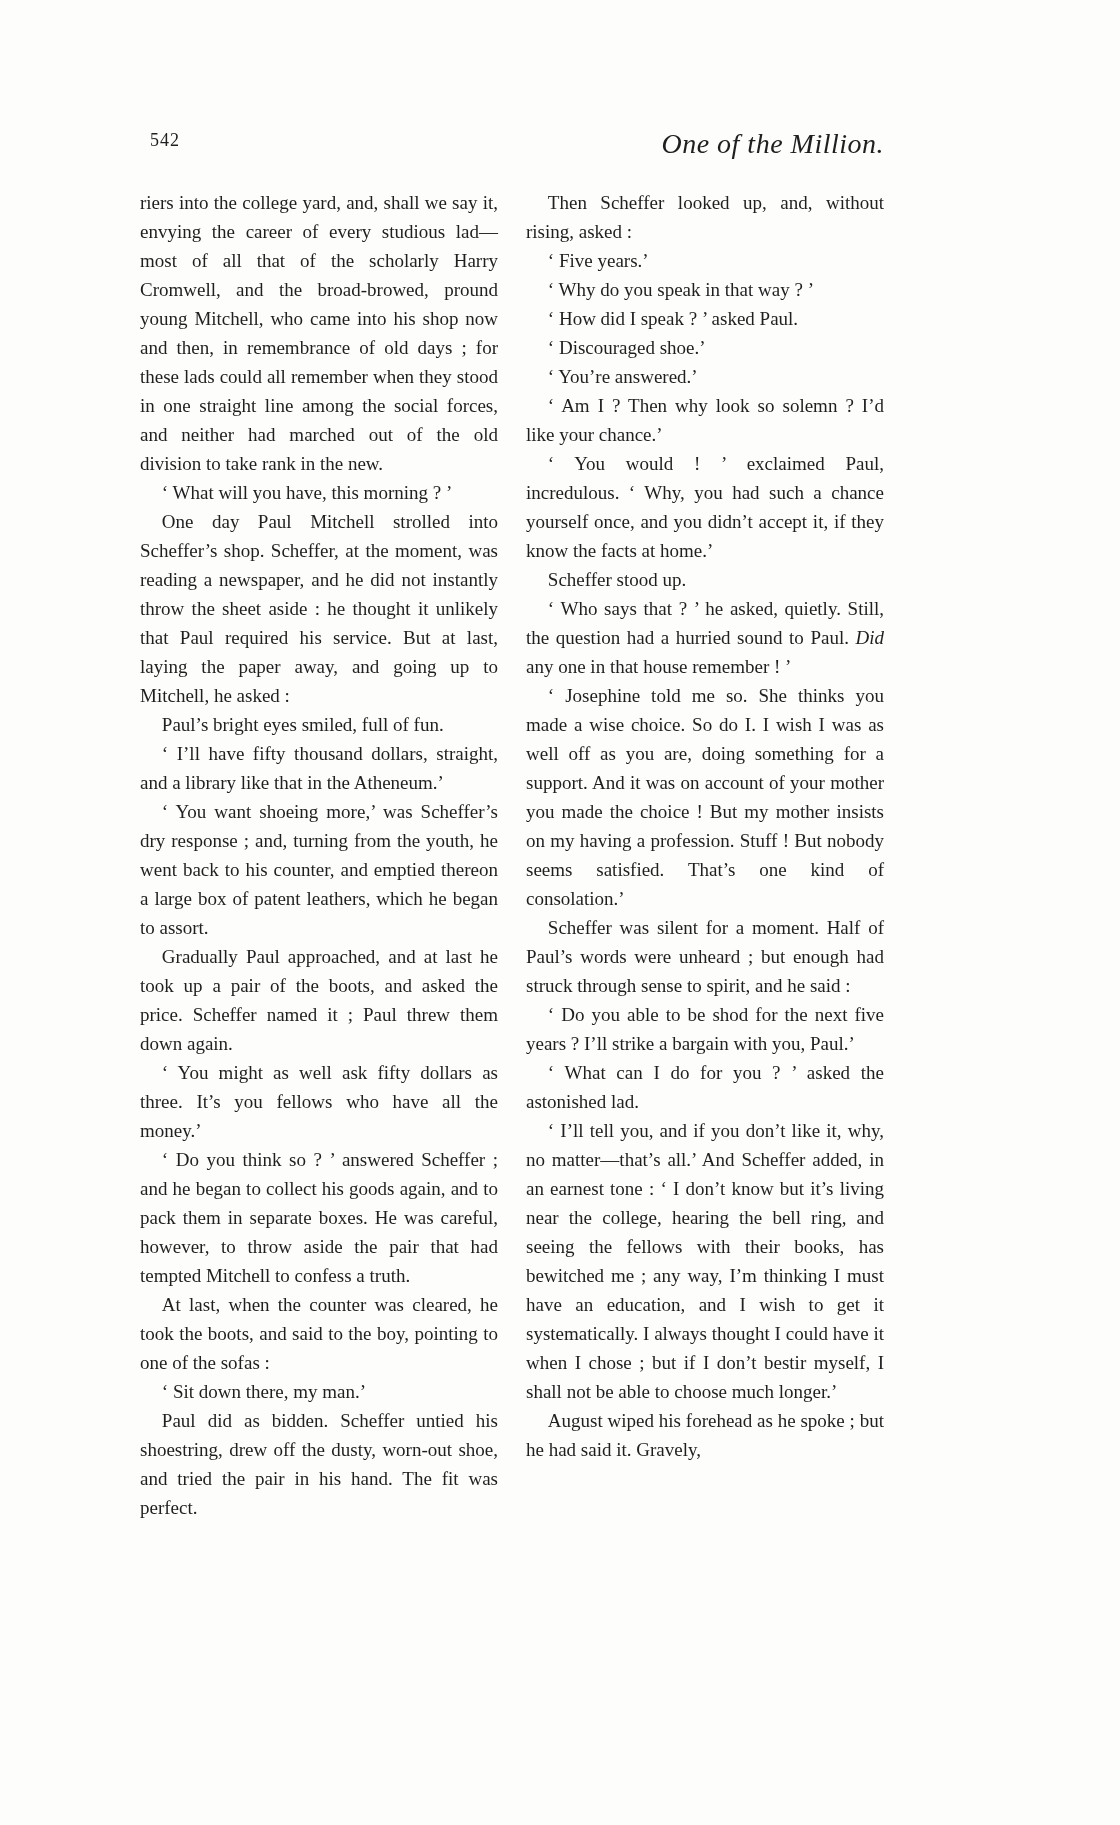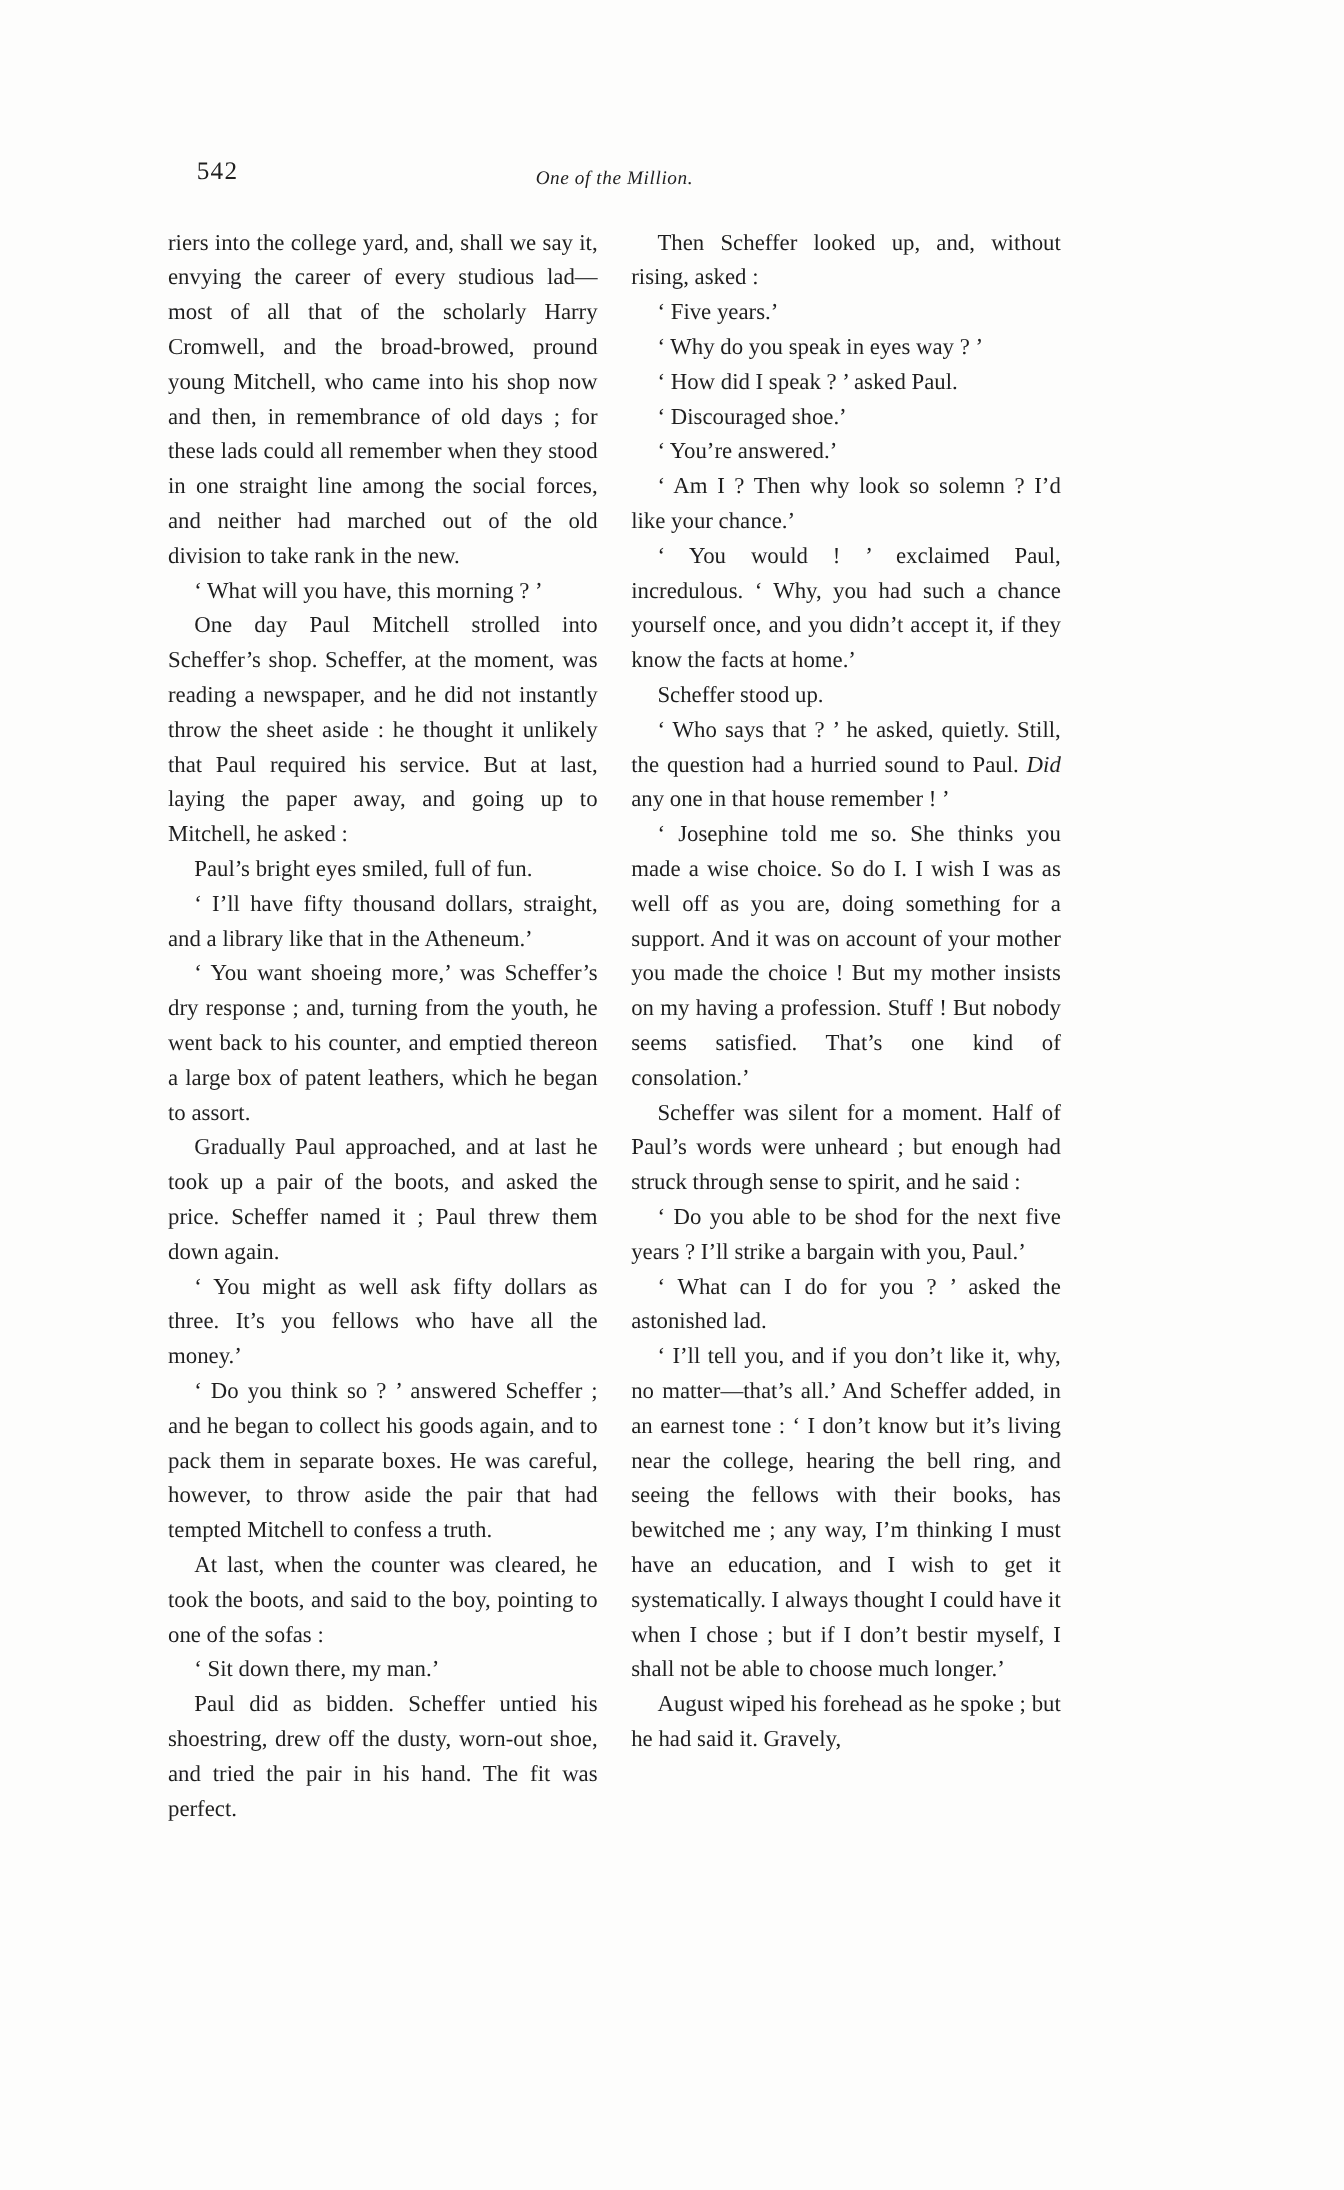--- a/index.html
+++ b/index.html
@@ -22,32 +22,31 @@
     width: 744px;
   }
   .header {
     position: relative;
     height: 34px;
   }
   .page-number {
     position: absolute;
     left: 10px;
     top: 2px;
-    font-size: 21px;
+    font-size: 18px;
     letter-spacing: 1px;
-    margin-left: 14px;
   }
   .running-title {
     position: absolute;
     left: 0;
     right: 0;
-    top: 12px;
-    text-align: center;
+    top: 0;
+    text-align: right;
     font-style: italic;
-    font-size: 16px;
+    font-size: 28px;
     letter-spacing: 0.5px;
   }
   .columns {
     margin-top: 26px;
     display: flex;
     flex-direction: row;
     gap: 28px;
   }
   .column {
     width: 366px;
@@ -86,21 +85,21 @@
         <p class="para indent"><span>Gradually Paul approached, and at last he took up a pair of the boots, and asked the price. Scheffer named it ; Paul threw them down again.</span></p>
         <p class="para indent"><span>‘ You might as well ask fifty dollars as three. It’s you fellows who have all the money.’</span></p>
         <p class="para indent"><span>‘ Do you think so ? ’ answered Scheffer ; and he began to collect his goods again, and to pack them in separate boxes. He was careful, however, to throw aside the pair that had tempted Mitchell to confess a truth.</span></p>
         <p class="para indent"><span>At last, when the counter was cleared, he took the boots, and said to the boy, pointing to one of the sofas :</span></p>
         <p class="para indent"><span>‘ Sit down there, my man.’</span></p>
         <p class="para indent"><span>Paul did as bidden. Scheffer untied his shoestring, drew off the dusty, worn-out shoe, and tried the pair in his hand. The fit was perfect.</span></p>
       </div>
     <div class="column">
         <p class="para indent"><span>Then Scheffer looked up, and, without rising, asked :</span></p>
         <p class="para indent"><span>‘ Five years.’</span></p>
-        <p class="para indent"><span>‘ Why do you speak in eyes way ? ’</span></p>
+        <p class="para indent"><span>‘ Why do you speak in that way ? ’</span></p>
         <p class="para indent"><span>‘ How did I speak ? ’ asked Paul.</span></p>
         <p class="para indent"><span>‘ Discouraged shoe.’</span></p>
         <p class="para indent"><span>‘ You’re answered.’</span></p>
         <p class="para indent"><span>‘ Am I ? Then why look so solemn ? I’d like your chance.’</span></p>
         <p class="para indent"><span>‘ You would ! ’ exclaimed Paul, incredulous. ‘ Why, you had such a chance yourself once, and you didn’t accept it, if they know the facts at home.’</span></p>
         <p class="para indent"><span>Scheffer stood up.</span></p>
         <p class="para indent"><span>‘ Who says that ? ’ he asked, quietly. Still, the question had a hurried sound to Paul. </span><em>Did</em><span> any one in that house remember ! ’</span></p>
         <p class="para indent"><span>‘ Josephine told me so. She thinks you made a wise choice. So do I. I wish I was as well off as you are, doing something for a support. And it was on account of your mother you made the choice ! But my mother insists on my having a profession. Stuff ! But nobody seems satisfied. That’s one kind of consolation.’</span></p>
         <p class="para indent"><span>Scheffer was silent for a moment. Half of Paul’s words were unheard ; but enough had struck through sense to spirit, and he said :</span></p>
         <p class="para indent"><span>‘ Do you able to be shod for the next five years ? I’ll strike a bargain with you, Paul.’</span></p>

